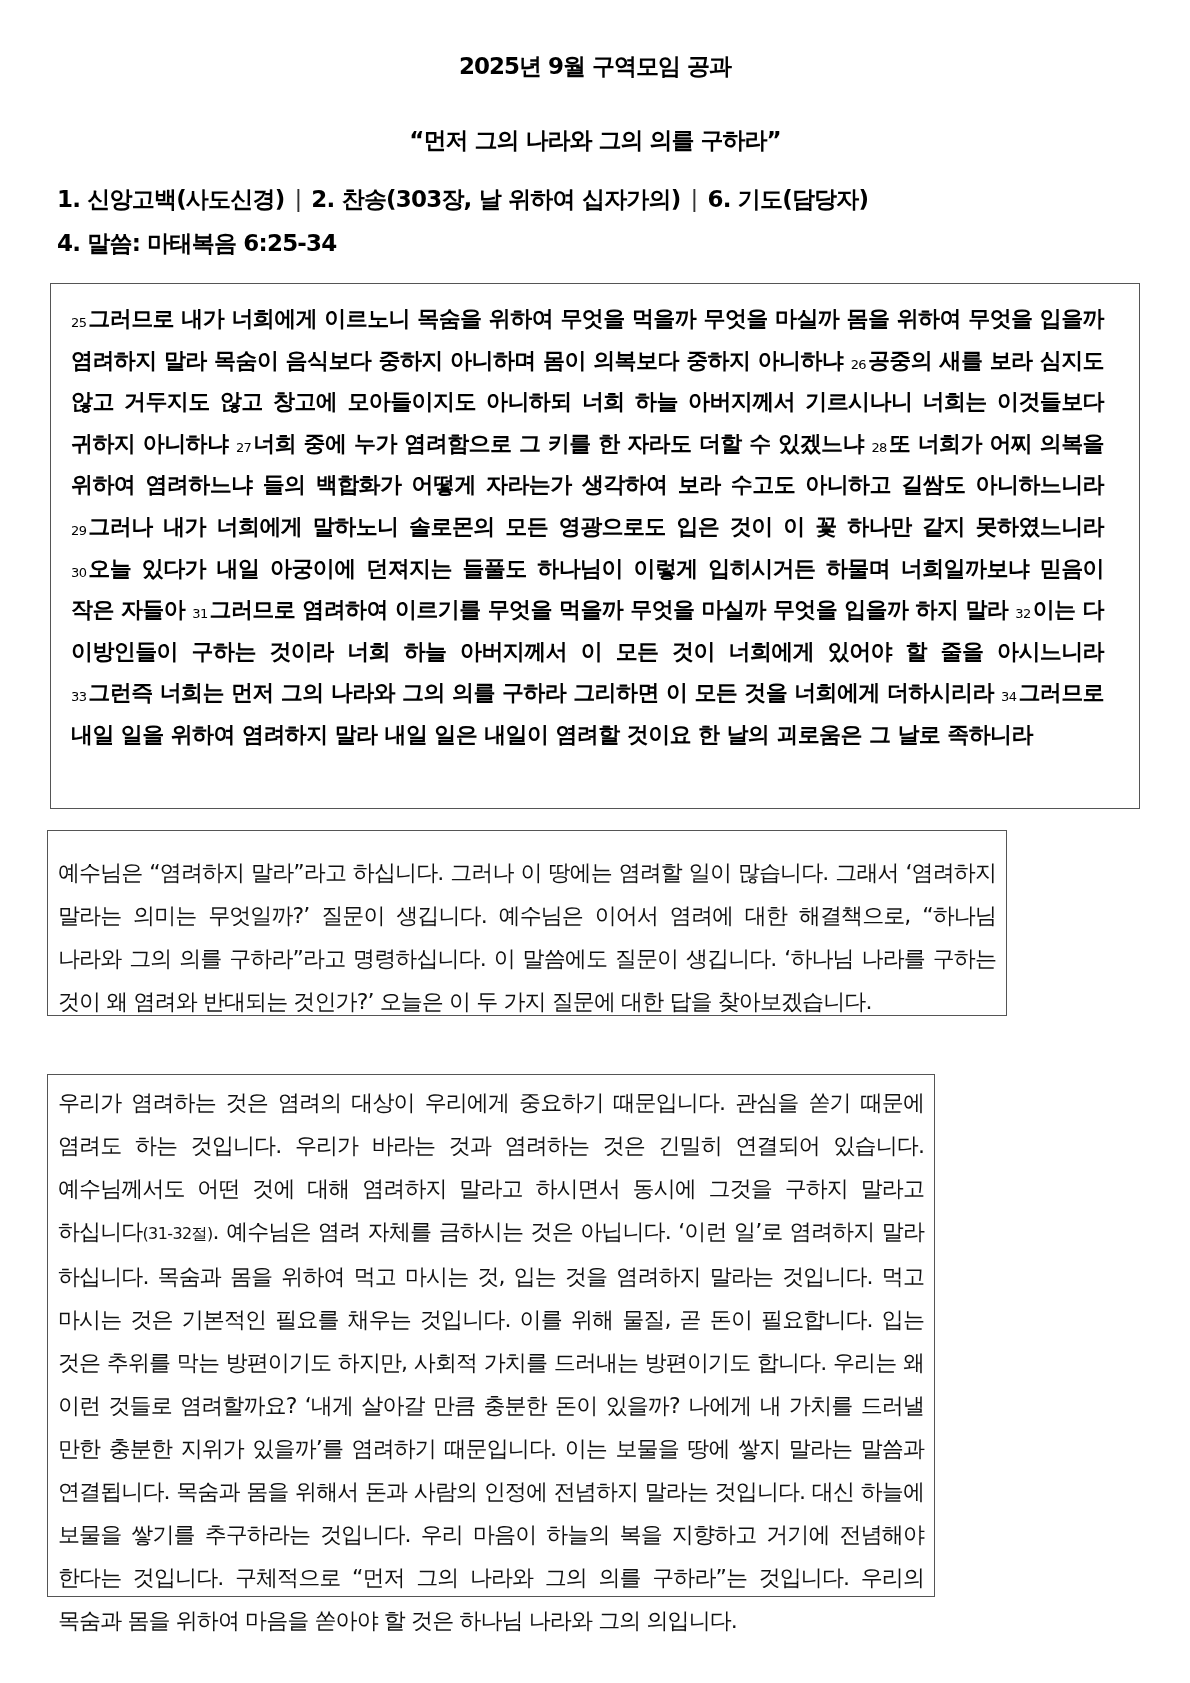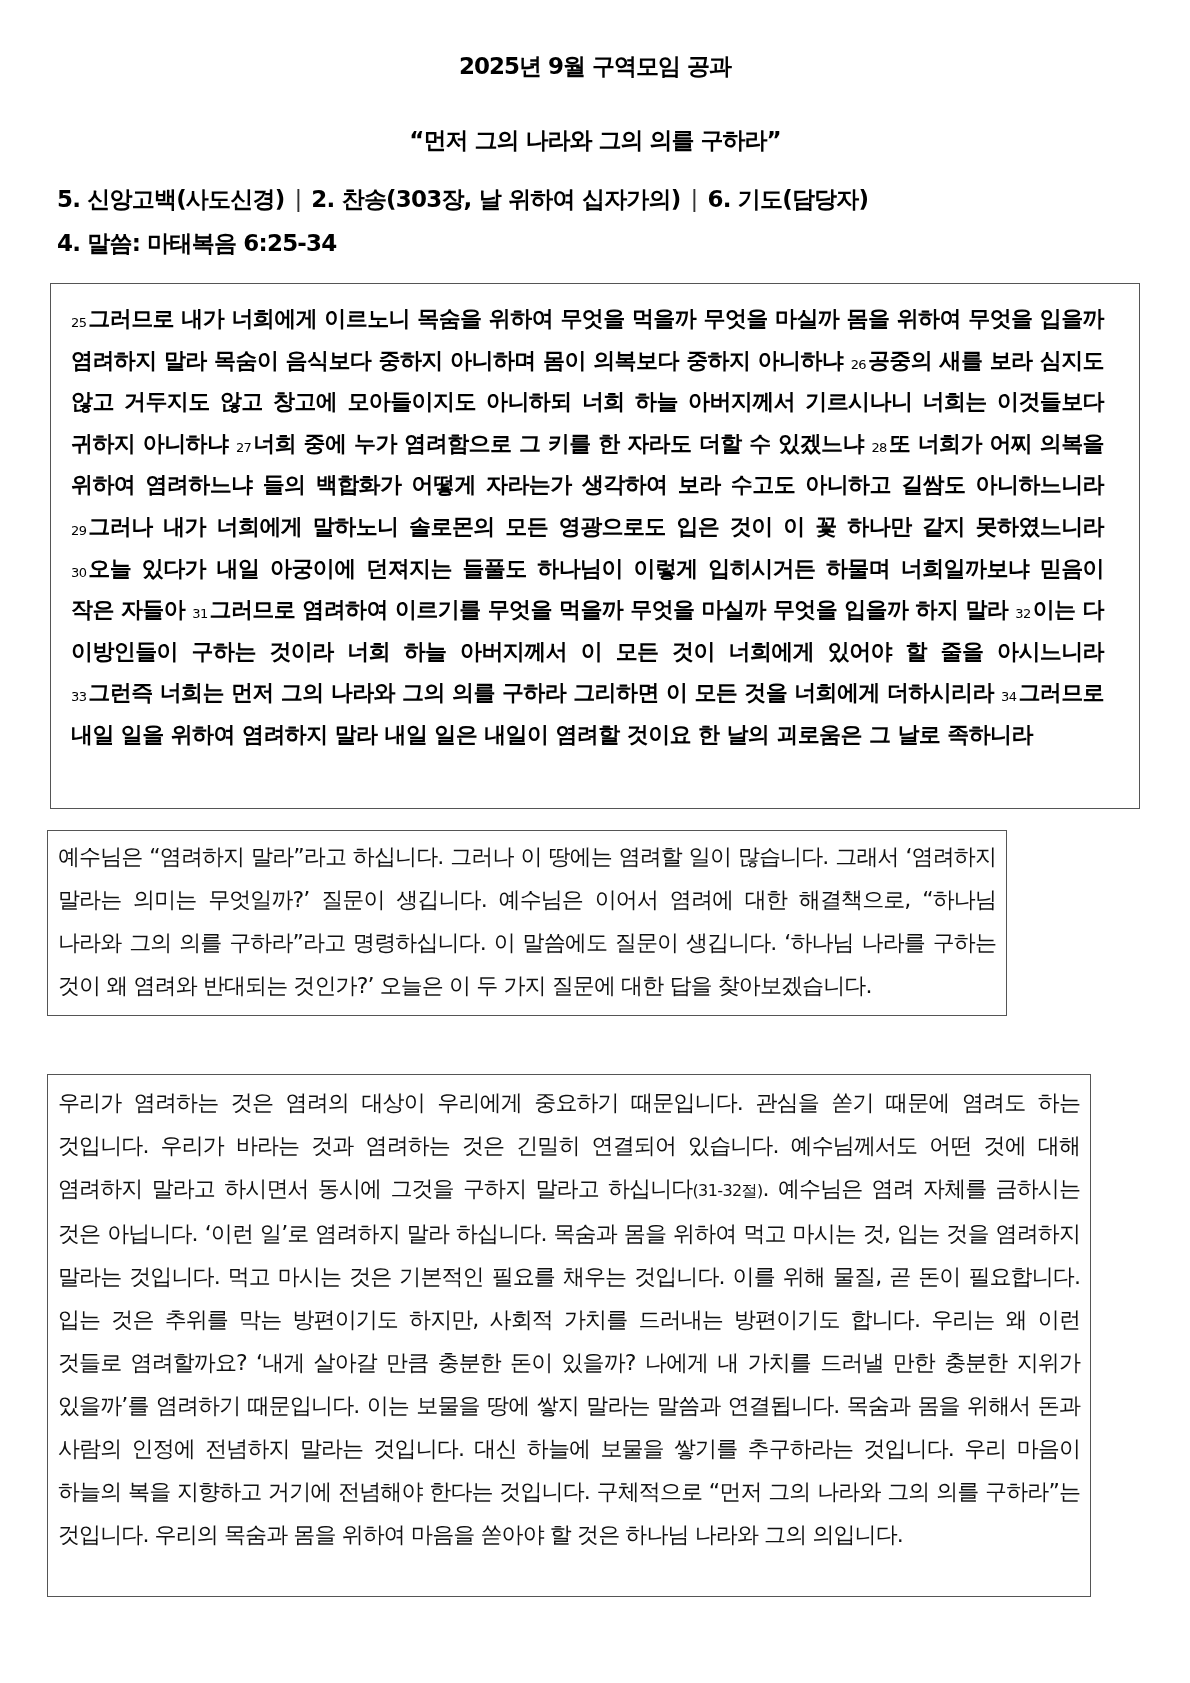--- a/index.html
+++ b/index.html
@@ -18,22 +18,22 @@
     letter-spacing: -0.8px; line-height: 30px; white-space: nowrap;
   }
   #o1 { top: 184px; }
   #o2 { top: 228px; text-align: right; }
   .sep { display: inline-block; margin: 0 10px; font-weight: normal; color: #333; }
   .box {
     position: absolute; border: 1.5px solid #555; box-sizing: border-box;
     background: #fff;
   }
   #scripture { left: 50px; top: 283px; width: 1090px; height: 526px; padding: 14px 35px 0 20px; }
-  #intro { left: 47px; top: 830px; width: 960px; height: 186px; padding: 4px 10px 0 10px; }
-  #body1 { left: 47px; top: 1074px; width: 1044px; height: 523px; padding: 6px 10px 0 10px; }
+  #intro { left: 47px; top: 830px; width: 960px; height: 186px; padding: 20px 10px 0 10px; }
+  #body1 { left: 47px; top: 1074px; width: 888px; height: 523px; padding: 6px 10px 0 10px; }
   .scripture-text {
     font-weight: bold; font-size: 22px; line-height: 41.6px; letter-spacing: -0.6px;
     text-align: justify; word-break: keep-all;
   }
   .verse-num { font-size: 13px; vertical-align: top; position: relative; top: 4px; font-weight: normal; margin-right: 2px; }
   .prose {
     font-size: 22px; line-height: 43px; letter-spacing: -0.9px; text-align: justify;
     word-break: keep-all; color: #111;
   }
   .section-heading {
@@ -42,21 +42,21 @@
   }
   .small-ref { font-size: 16px; letter-spacing: -0.6px; }
 </style>
 </head>
 <body>
 
 <div class="title" id="t1">2025년 9월 구역모임 공과</div>
 <div class="title" id="t2">“먼저 그의 나라와 그의 의를 구하라”</div>
 
 <div class="order" id="o1">
-  <span>5. 신앙고백(사도신경)</span><span class="sep">|</span><span>2. 찬송(303장, 날 위하여 십자가의)</span><span class="sep">|</span><span>6. 기도(담당자)</span>
+  <span>1. 신앙고백(사도신경)</span><span class="sep">|</span><span>2. 찬송(303장, 날 위하여 십자가의)</span><span class="sep">|</span><span>6. 기도(담당자)</span>
 </div>
 <div class="order" id="o2">
   <span>4. 말씀: 마태복음 6:25-34</span>
 </div>
 
 <div class="box" id="scripture">
   <div class="scripture-text">
     <span class="verse-num">25</span><span>그러므로 내가 너희에게 이르노니 목숨을 위하여 무엇을 먹을까 무엇을 마실까 몸을 위하여 무엇을 입을까 염려하지 말라 목숨이 음식보다 중하지 아니하며 몸이 의복보다 중하지 아니하냐</span>
     <span class="verse-num">26</span><span>공중의 새를 보라 심지도 않고 거두지도 않고 창고에 모아들이지도 아니하되 너희 하늘 아버지께서 기르시나니 너희는 이것들보다 귀하지 아니하냐</span>
     <span class="verse-num">27</span><span>너희 중에 누가 염려함으로 그 키를 한 자라도 더할 수 있겠느냐</span>

